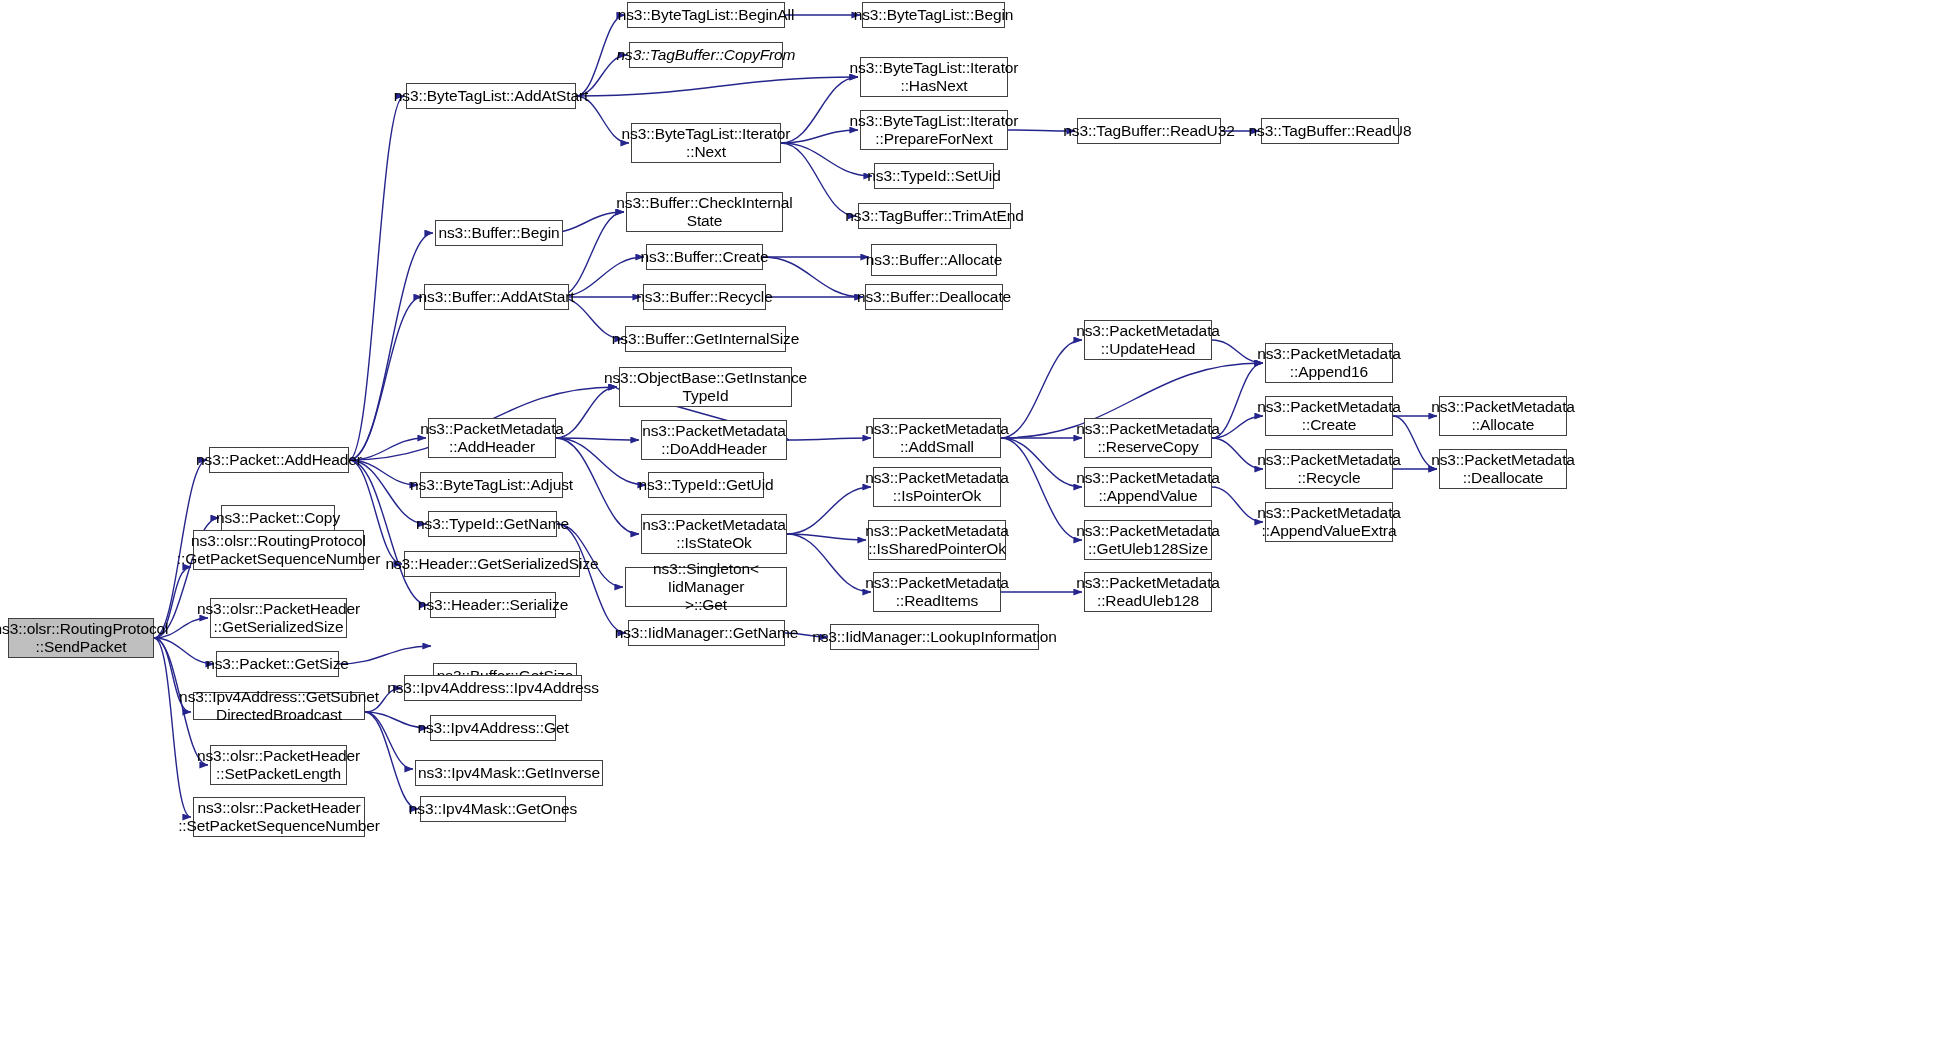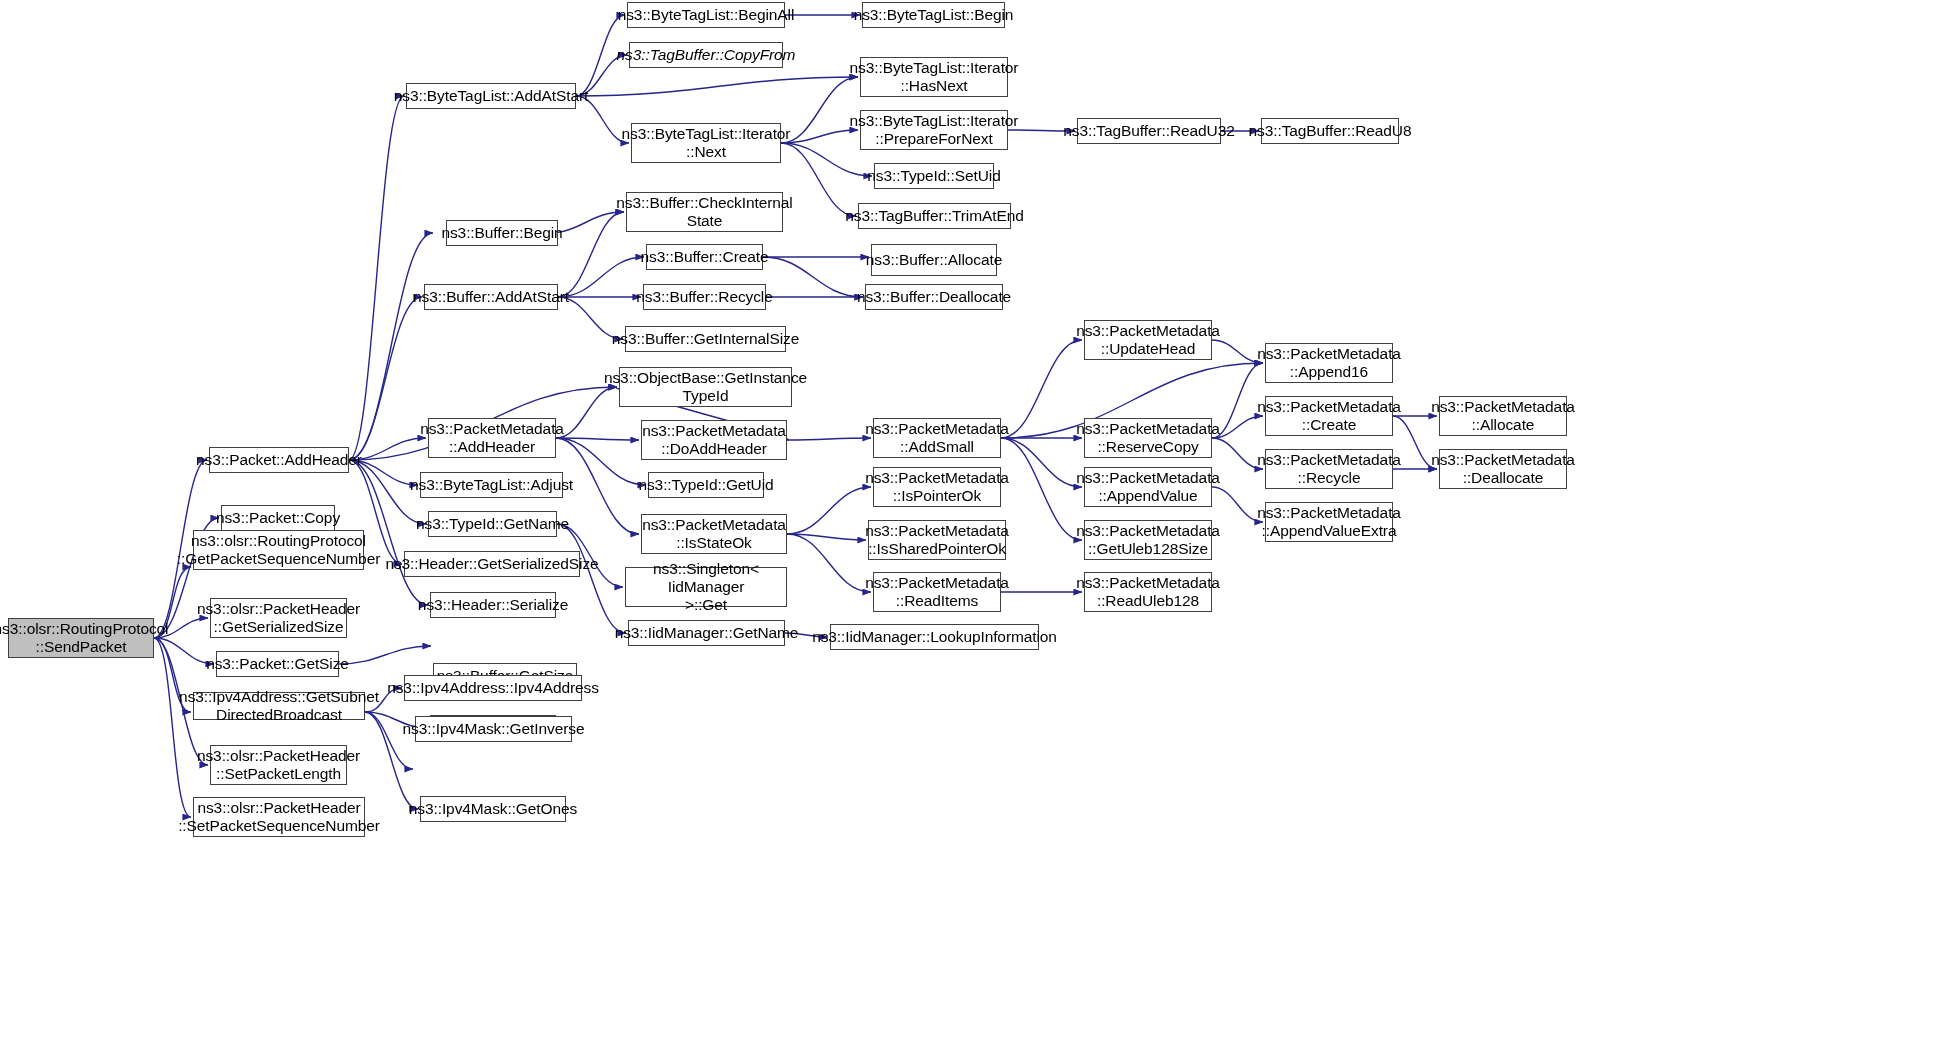--- a/index.html
+++ b/index.html
@@ -132,32 +132,32 @@
       <div class="node" style="left: 210px; top: 598px; width: 137px; height: 40px;">ns3::olsr::PacketHeader
 ::GetSerializedSize</div>
       <div class="node" style="left: 216px; top: 651px; width: 123px; height: 26px;">ns3::Packet::GetSize</div>
       <div class="node" style="left: 193px; top: 692px; width: 172px; height: 28px;">ns3::Ipv4Address::GetSubnet
 DirectedBroadcast</div>
       <div class="node" style="left: 210px; top: 745px; width: 137px; height: 40px;">ns3::olsr::PacketHeader
 ::SetPacketLength</div>
       <div class="node" style="left: 193px; top: 797px; width: 172px; height: 40px;">ns3::olsr::PacketHeader
 ::SetPacketSequenceNumber</div>
       <div class="node" style="left: 406px; top: 83px; width: 170px; height: 26px;">ns3::ByteTagList::AddAtStart</div>
-      <div class="node" style="left: 446px; top: 220px; width: 112px; height: 26px; text-align: center;">ns3::Buffer::Begin</div>
-      <div class="node" style="left: 424px; top: 284px; width: 134px; height: 26px;">ns3::Buffer::AddAtStart</div>
+      <div class="node" style="left: 435px; top: 220px; width: 128px; height: 26px; text-align: center;">ns3::Buffer::Begin</div>
+      <div class="node" style="left: 424px; top: 284px; width: 145px; height: 26px;">ns3::Buffer::AddAtStart</div>
       <div class="node" style="left: 428px; top: 418px; width: 128px; height: 40px;">ns3::PacketMetadata
 ::AddHeader</div>
       <div class="node" style="left: 420px; top: 472px; width: 143px; height: 26px;">ns3::ByteTagList::Adjust</div>
       <div class="node" style="left: 428px; top: 511px; width: 129px; height: 26px;">ns3::TypeId::GetName</div>
       <div class="node" style="left: 404px; top: 551px; width: 176px; height: 26px;">ns3::Header::GetSerializedSize</div>
       <div class="node" style="left: 430px; top: 592px; width: 126px; height: 26px;">ns3::Header::Serialize</div>
       <div class="node" style="left: 433px; top: 663px; width: 144px; height: 26px;">ns3::Buffer::GetSize</div>
       <div class="node" style="left: 404px; top: 675px; width: 178px; height: 26px;">ns3::Ipv4Address::Ipv4Address</div>
       <div class="node" style="left: 430px; top: 715px; width: 126px; height: 26px;">ns3::Ipv4Address::Get</div>
-      <div class="node" style="left: 415px; top: 716px; width: 157px; height: 26px;">ns3::Ipv4Mask::GetInverse</div>
+      <div class="node" style="left: 415px; top: 760px; width: 188px; height: 26px;">ns3::Ipv4Mask::GetInverse</div>
       <div class="node" style="left: 420px; top: 796px; width: 146px; height: 26px;">ns3::Ipv4Mask::GetOnes</div>
       <div class="node" style="left: 627px; top: 2px; width: 158px; height: 26px;">ns3::ByteTagList::BeginAll</div>
       <div class="node" style="left: 629px; top: 42px; width: 154px; height: 26px; font-style: italic;">ns3::TagBuffer::CopyFrom</div>
       <div class="node" style="left: 631px; top: 123px; width: 150px; height: 40px;">ns3::ByteTagList::Iterator
 ::Next</div>
       <div class="node" style="left: 626px; top: 192px; width: 157px; height: 40px;">ns3::Buffer::CheckInternal
 State</div>
       <div class="node" style="left: 646px; top: 244px; width: 117px; height: 26px;">ns3::Buffer::Create</div>
       <div class="node" style="left: 643px; top: 284px; width: 123px; height: 26px;">ns3::Buffer::Recycle</div>
       <div class="node" style="left: 625px; top: 326px; width: 161px; height: 26px;">ns3::Buffer::GetInternalSize</div>

